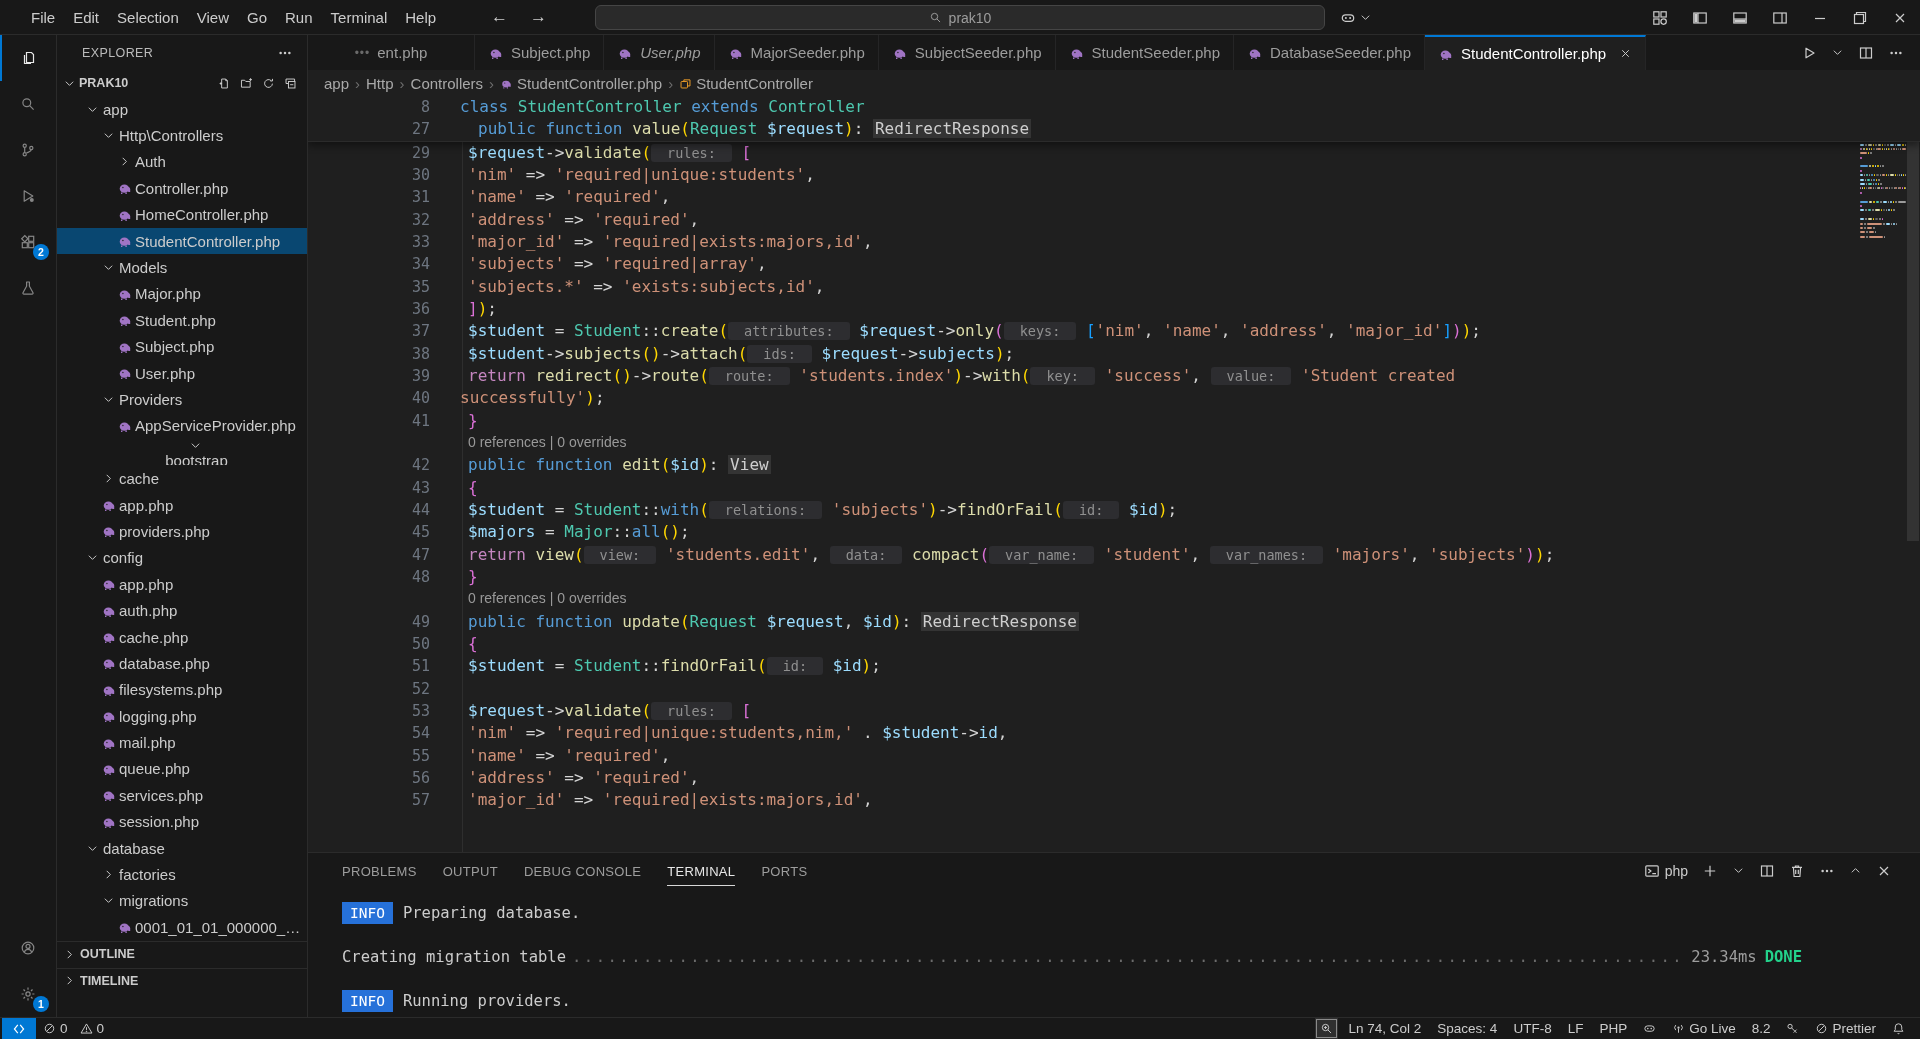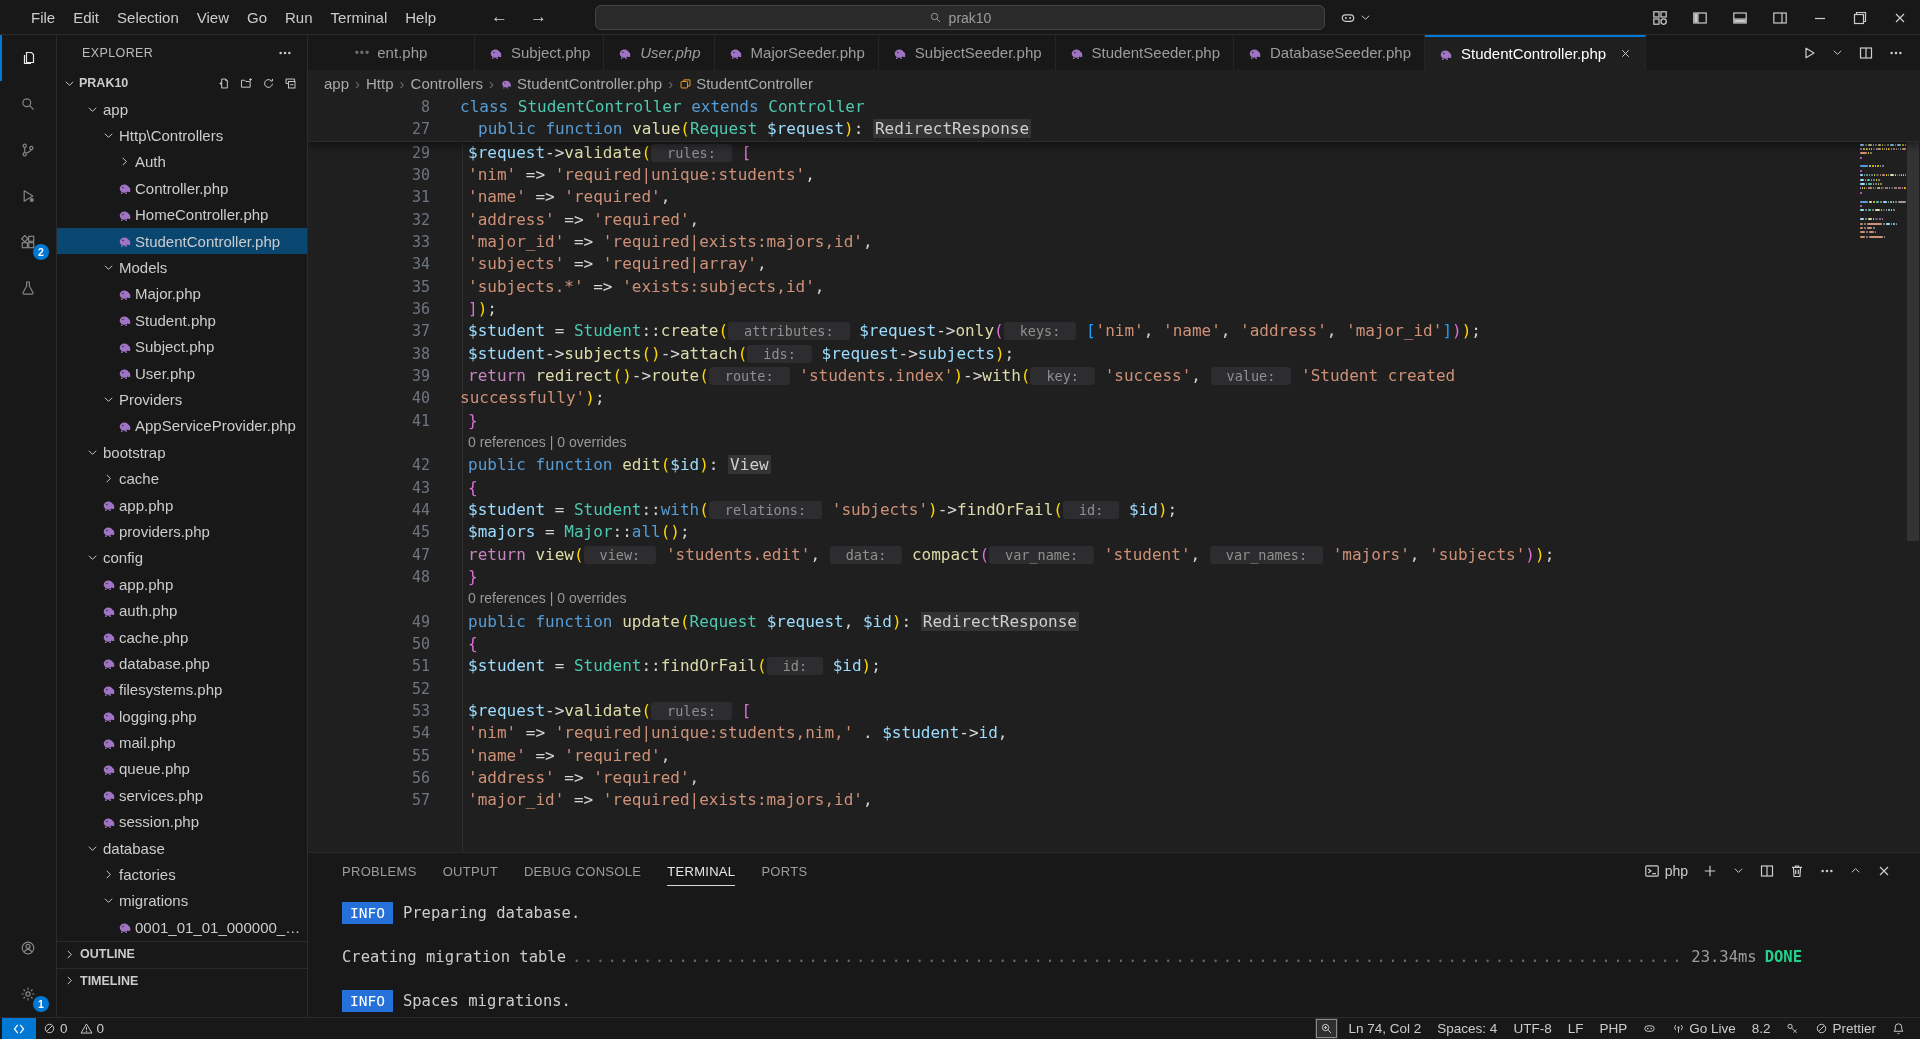--- a/index.html
+++ b/index.html
@@ -489,21 +489,21 @@
                 <ellipse cx="7.4" cy="8.7" rx="4.7" ry="4.1" fill="#a074c4"></ellipse>
                 <path d="M10.6 6.8c1.6 0 2.6 1 2.6 2.5V12h-1.8l-.8-1.4z" fill="#a074c4"></path>
                 <path d="M4 12.5h1.4V14H4z" fill="#a074c4"></path>
                 <path d="M8.4 12.5h1.4V14H8.4z" fill="#a074c4"></path>
                 <circle cx="5.9" cy="7.5" r=".7" fill="#1f1f1f"></circle>
               </svg>
             </span>
           </span>
           <span class="lbl">AppServiceProvider.php</span>
         </div>
-        <div class="tree-row" style="padding-left: 27px;">
+        <div class="tree-row" style="padding-left: 27px; flex-direction: column;">
           <span class="slot">
             <span class="ic sm">
               <svg viewBox="0 0 16 16" fill="none" stroke="currentColor" stroke-width="1.2">
                 <path d="M3.5 5.8 8 10.3l4.5-4.5"></path>
               </svg>
             </span>
           </span>
           <span class="lbl">bootstrap</span>
         </div>
         <div class="tree-row" style="padding-left: 43px;">
@@ -1299,21 +1299,21 @@
         <div class="trow"></div>
         <div class="trow tprog">
           <span>Creating migration table </span>
           <span class="tdots">........................................................................................................................................................................</span>
           <span class="ttime">23.34ms</span>
           <span class="tdone">DONE</span>
         </div>
         <div class="trow"></div>
         <div class="trow">
           <span class="tbadge">INFO</span>
-          <span>Spaces migrations.</span>
+          <span>Running providers.</span>
         </div>
       </div>
   </div>
 
   <div class="statusbar">
     <div class="sb-left" id="status-left">
         <div class="sb-remote">
           <span class="ic">
             <svg viewBox="0 0 16 16" fill="none" stroke="currentColor" stroke-width="1.2">
               <path d="M6.8 3.8 3.4 8l3.4 4.2M9.2 3.8 12.6 8l-3.4 4.2"></path>

